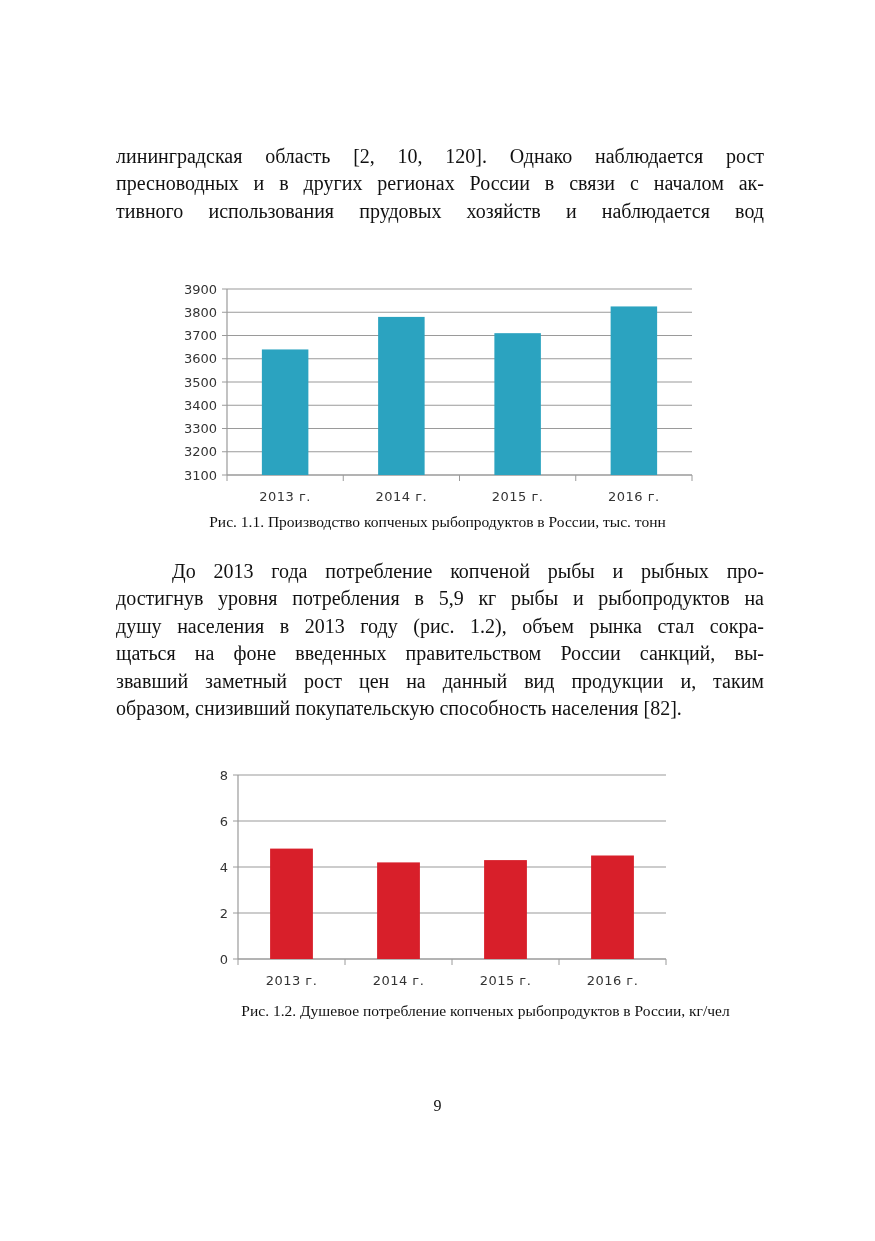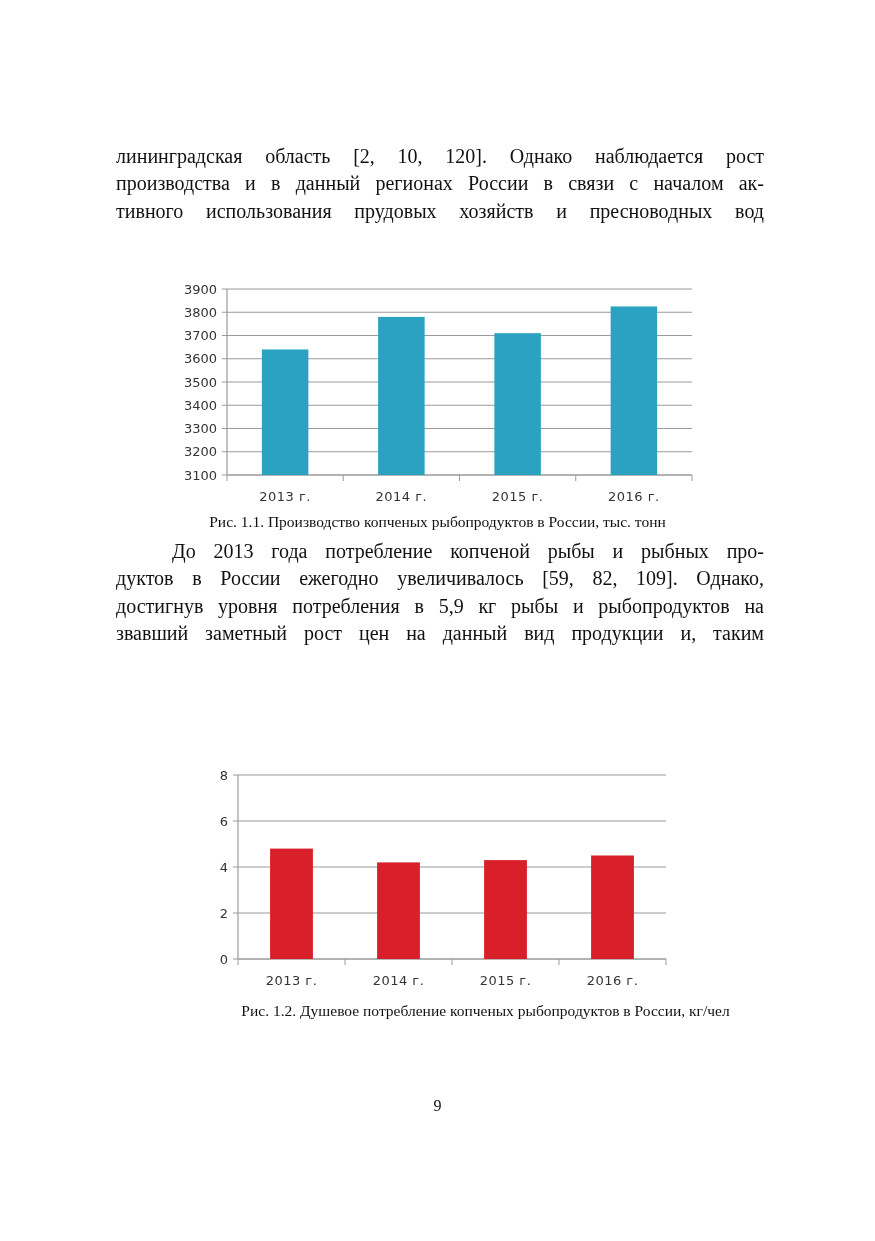--- a/index.html
+++ b/index.html
@@ -12,22 +12,22 @@
     .indent { padding-left: 56px; }
     .caption { position: absolute; left: 0; width: 875px; text-align: center; font-size: 15.5px; }
     .pagenum { position: absolute; left: 0; width: 875px; text-align: center; font-size: 16px; top: 1097px; }
     svg text { font-family: "DejaVu Sans", "Liberation Sans", sans-serif; fill: #333; }
   </style>
 </head>
 <body>
 
 <div class="para" style="top:143px;">
   <span class="line">лининградская область [2, 10, 120]. Однако наблюдается рост</span>
-  <span class="line">производства и в данный регионах России в связи с началом ак-</span>
-  <span class="line">тивного использования прудовых хозяйств и пресноводных вод</span>
+  <span class="line">пресноводных и в других регионах России в связи с началом ак-</span>
+  <span class="line">тивного использования прудовых хозяйств и наблюдается вод</span>
 </div>
 
 <svg id="chart1" style="position:absolute; left:165px; top:275px;" width="545" height="235">
     <line x1="62" x2="527" y1="200" y2="200" stroke="#9a9a9a" stroke-width="1.2"></line>
     <line x1="57" x2="62" y1="200" y2="200" stroke="#9a9a9a" stroke-width="1"></line>
     <text x="52" y="204.5" text-anchor="end" font-size="13">3100</text>
     <line x1="62" x2="527" y1="176.75" y2="176.75" stroke="#9a9a9a" stroke-width="1.2"></line>
     <line x1="57" x2="62" y1="176.75" y2="176.75" stroke="#9a9a9a" stroke-width="1"></line>
     <text x="52" y="181.25" text-anchor="end" font-size="13">3200</text>
     <line x1="62" x2="527" y1="153.5" y2="153.5" stroke="#9a9a9a" stroke-width="1.2"></line>
@@ -63,25 +63,27 @@
     <rect x="213.125" y="41.900000000000006" width="46.5" height="158.1" fill="#2ba3c0"></rect>
     <text x="236.375" y="226" text-anchor="middle" font-size="13" letter-spacing="0.5">2014 г.</text>
     <rect x="329.375" y="58.17500000000001" width="46.5" height="141.825" fill="#2ba3c0"></rect>
     <text x="352.625" y="226" text-anchor="middle" font-size="13" letter-spacing="0.5">2015 г.</text>
     <rect x="445.625" y="31.4375" width="46.5" height="168.5625" fill="#2ba3c0"></rect>
     <text x="468.875" y="226" text-anchor="middle" font-size="13" letter-spacing="0.5">2016 г.</text>
   </svg>
 
 <div class="caption" style="top:513px;">Рис. 1.1. Производство копченых рыбопродуктов в России, тыс. тонн</div>
 
-<div class="para" style="top:538px;">
+<div class="para" style="top:558px;">
   <span class="line indent">До 2013 года потребление копченой рыбы и рыбных про-</span>
-  <span class="line">дуктов в России ежегодно увеличивалось [59, 82, 109]. Однако,</span>
   <span class="line">достигнув уровня потребления в 5,9 кг рыбы и рыбопродуктов на</span>
+  <span class="line">душу населения в 2013 году (рис. 1.2), объем рынка стал сокра-</span>
+  <span class="line">щаться на фоне введенных правительством России санкций, вы-</span>
   <span class="line">звавший заметный рост цен на данный вид продукции и, таким</span>
+  <span class="line last">образом, снизивший покупательскую способность населения [82].</span>
 </div>
 
 <svg id="chart2" style="position:absolute; left:195px; top:762px;" width="480" height="230">
     <line x1="43" x2="471" y1="197" y2="197" stroke="#9a9a9a" stroke-width="1.2"></line>
     <line x1="38" x2="43" y1="197" y2="197" stroke="#9a9a9a" stroke-width="1"></line>
     <text x="33" y="201.5" text-anchor="end" font-size="13">0</text>
     <line x1="43" x2="471" y1="151" y2="151" stroke="#9a9a9a" stroke-width="1.2"></line>
     <line x1="38" x2="43" y1="151" y2="151" stroke="#9a9a9a" stroke-width="1"></line>
     <text x="33" y="155.5" text-anchor="end" font-size="13">2</text>
     <line x1="43" x2="471" y1="105" y2="105" stroke="#9a9a9a" stroke-width="1.2"></line>

